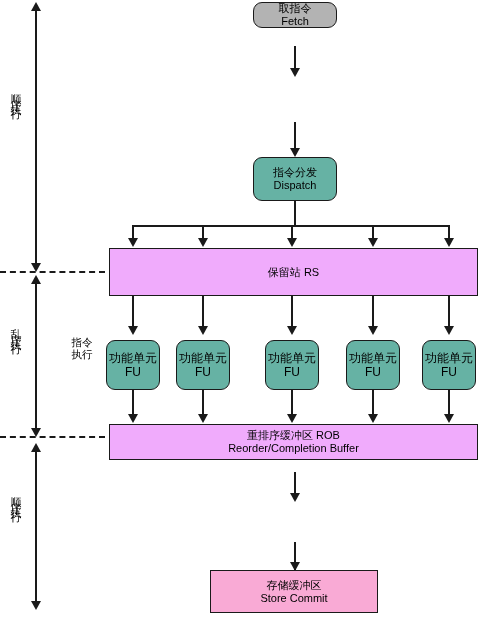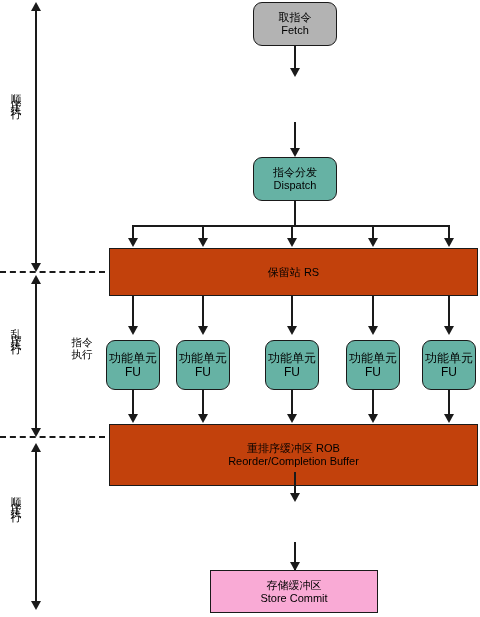--- a/index.html
+++ b/index.html
@@ -36,21 +36,21 @@
 
   .box.stage {            
     background: #b3b3b3;
     border-radius: 9px;
   }
   .box.teal {             
     background: #66b2a4;
     border-radius: 9px;
   }
   .box.buffer {           
-    background: #c2410c;
+    background: #f0abfc;
     border-radius: 0;
   }
   .box.store {            
     background: #f9aad5;
     border-radius: 0;
   }
   .box.fu .cn, .box.fu .en { font-size: 12px; }
 
   
   .vline {
@@ -125,21 +125,21 @@
   <div class="phase-label" style="left:10px; top:320px;">乱序执行</div>
 
   <div class="arrowhead up" style="left:31px; top:443px;"></div>
   <div class="axis" style="left:35px; top:451px; height:153px;"></div>
   <div class="arrowhead" style="left:31px; top:601px;"></div>
   <div class="phase-label" style="left:10px; top:488px;">顺序执行</div>
 
   <div class="dashed" style="left:0px; top:271px; width:105px;"></div>
   <div class="dashed" style="left:0px; top:436px; width:105px;"></div>
 
-  <div class="box stage" style="left:253px; top:2px; width:84px; height:44px;">
+  <div class="box stage" style="left:253px; top:2px; width:84px; height:26px;">
     <span class="cn">取指令</span>
     <span class="en">Fetch</span>
   </div>
   <div class="vline" style="left:294px; top:46px; height:24px;"></div>
   <div class="arrowhead" style="left:290px; top:68px;"></div>
 
   <div class="vline" style="left:294px; top:122px; height:32px;"></div>
   <div class="arrowhead" style="left:290px; top:148px;"></div>
 
   <div class="box teal" style="left:253px; top:157px; width:84px; height:44px;">
@@ -203,21 +203,21 @@
   <div class="arrowhead" style="left:128px; top:414px;"></div>
   <div class="vline" style="left:202px; top:390px; height:31px;"></div>
   <div class="arrowhead" style="left:198px; top:414px;"></div>
   <div class="vline" style="left:291px; top:390px; height:31px;"></div>
   <div class="arrowhead" style="left:287px; top:414px;"></div>
   <div class="vline" style="left:372px; top:390px; height:31px;"></div>
   <div class="arrowhead" style="left:368px; top:414px;"></div>
   <div class="vline" style="left:448px; top:390px; height:31px;"></div>
   <div class="arrowhead" style="left:444px; top:414px;"></div>
 
-  <div class="box buffer" style="left:109px; top:424px; width:369px; height:62px;">
+  <div class="box buffer" style="left:109px; top:424px; width:369px; height:36px;">
     <span class="cn">重排序缓冲区 ROB</span>
     <span class="en">Reorder/Completion Buffer</span>
   </div>
 
   <div class="vline" style="left:294px; top:472px; height:28px;"></div>
   <div class="arrowhead" style="left:290px; top:493px;"></div>
 
 
   <div class="vline" style="left:294px; top:542px; height:28px;"></div>
   <div class="arrowhead" style="left:290px; top:562px;"></div>

